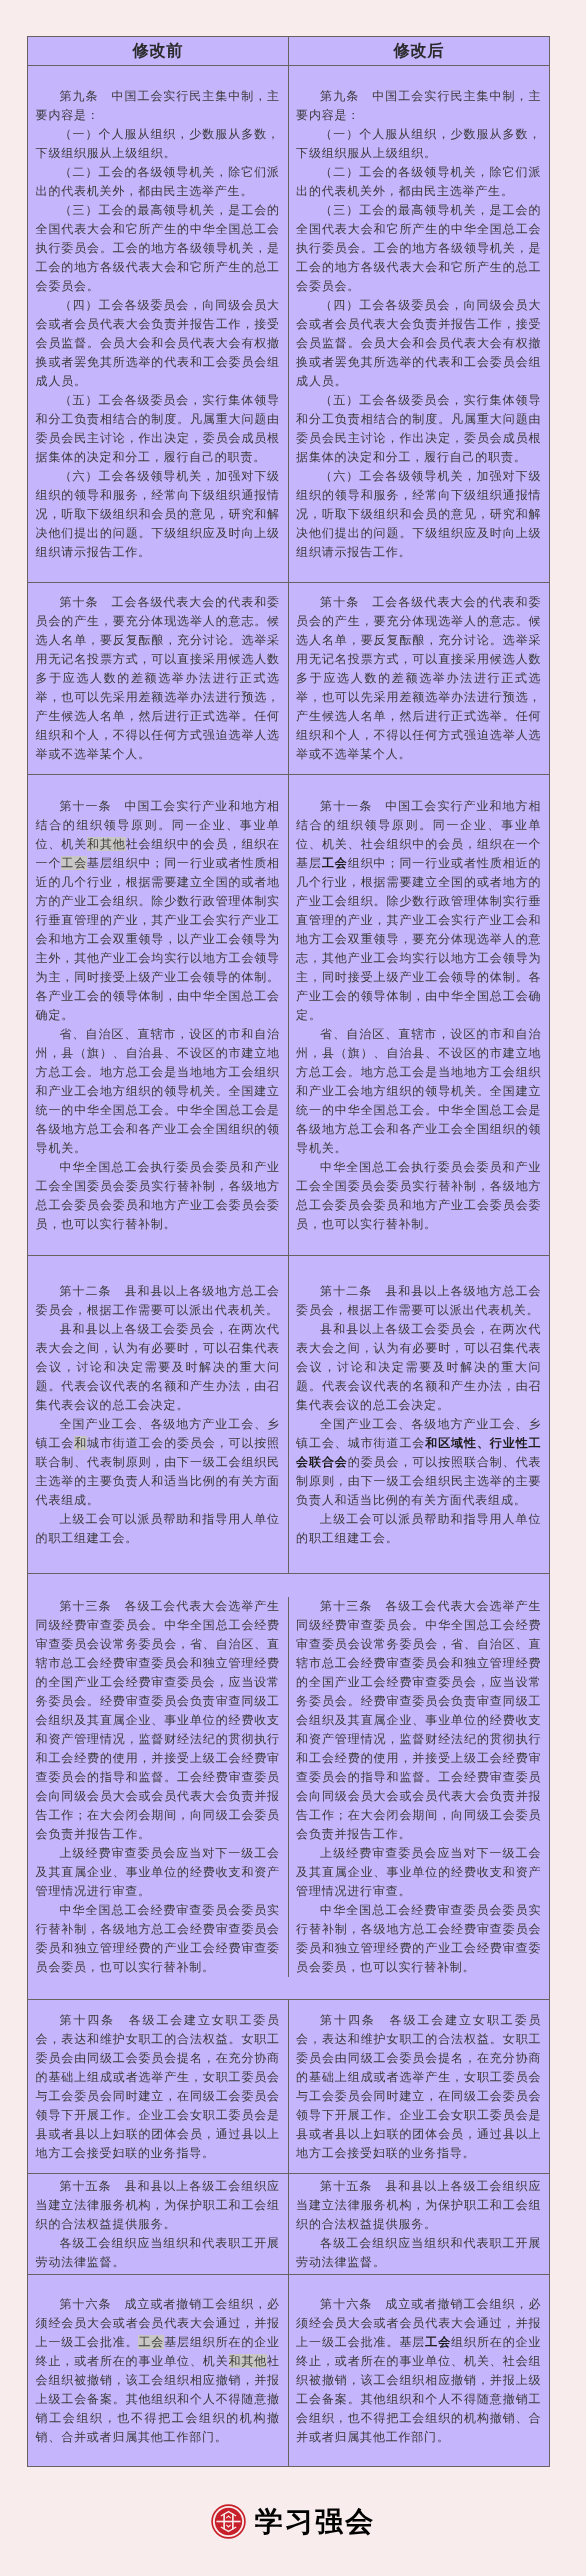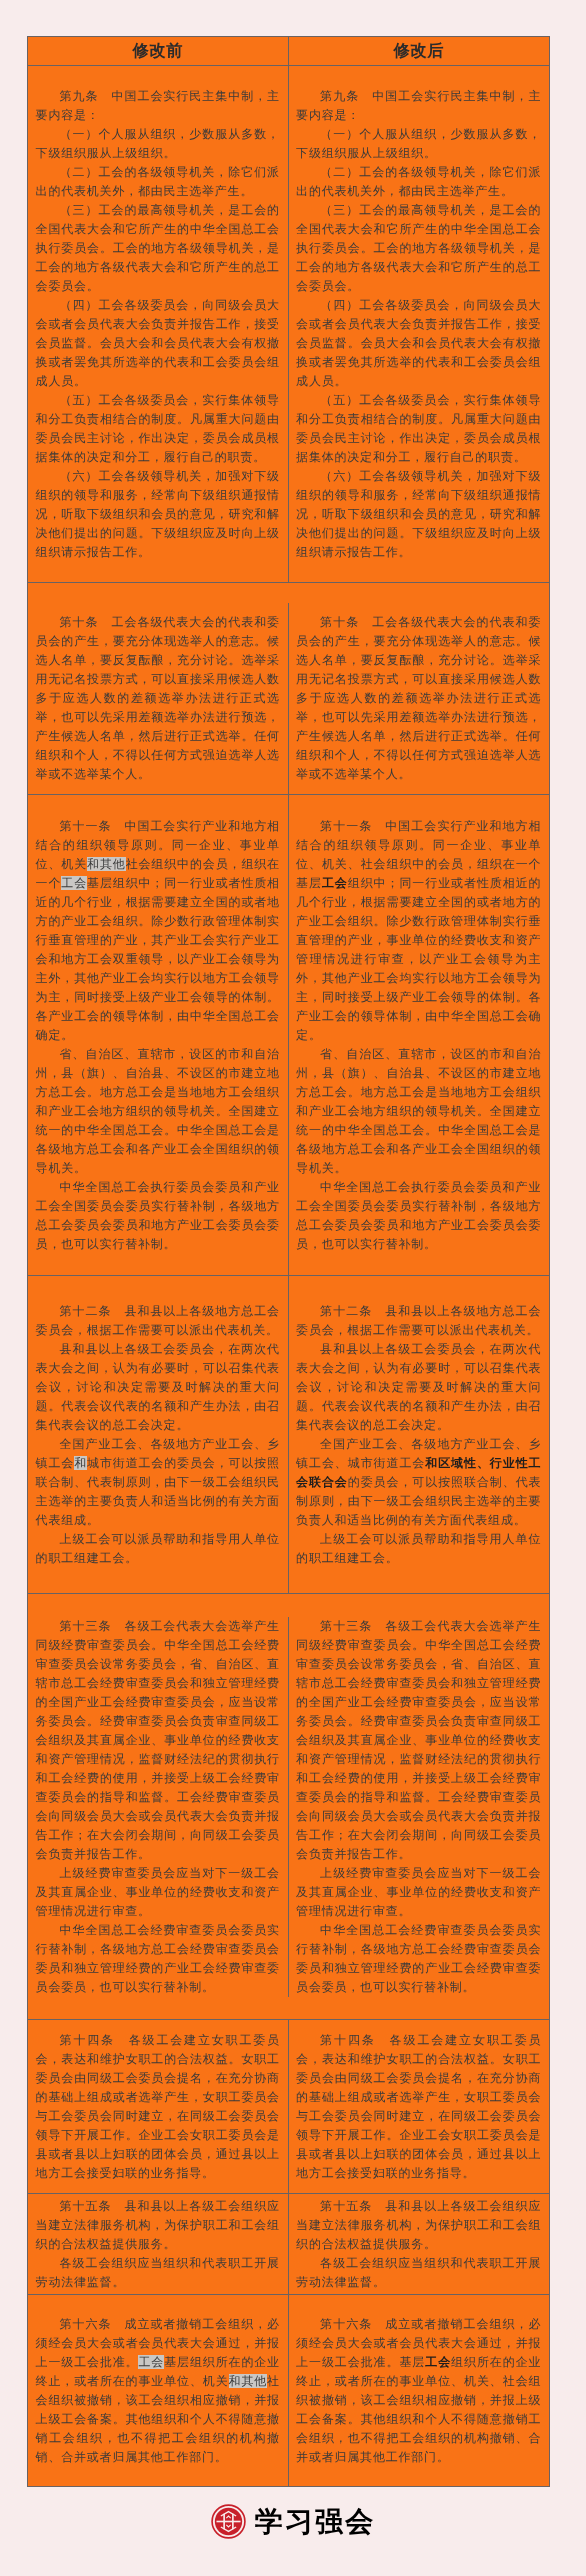--- a/index.html
+++ b/index.html
@@ -12,21 +12,21 @@
     position: relative;
     overflow: hidden;
   }
   .table {
     position: absolute;
     left: 27px;
     top: 36px;
     width: 523px;
     border: 1.1px solid #6a6262;
     box-sizing: border-box;
-    background: #f97316;
+    background: #c4b5fd;
   }
   .row {
     display: flex;
     border-bottom: 1.1px solid #6a6262;
     box-sizing: border-box;
   }
   .row:last-child { border-bottom: none; }
   .cell {
     width: 50%;
     box-sizing: border-box;
@@ -101,36 +101,36 @@
         <div class="cell body-cell right">
           <p class="para"><span>第九条　中国工会实行民主集中制，主要内容是：</span></p>
           <p class="para"><span>（一）个人服从组织，少数服从多数，下级组织服从上级组织。</span></p>
           <p class="para"><span>（二）工会的各级领导机关，除它们派出的代表机关外，都由民主选举产生。</span></p>
           <p class="para"><span>（三）工会的最高领导机关，是工会的全国代表大会和它所产生的中华全国总工会执行委员会。工会的地方各级领导机关，是工会的地方各级代表大会和它所产生的总工会委员会。</span></p>
           <p class="para"><span>（四）工会各级委员会，向同级会员大会或者会员代表大会负责并报告工作，接受会员监督。会员大会和会员代表大会有权撤换或者罢免其所选举的代表和工会委员会组成人员。</span></p>
           <p class="para"><span>（五）工会各级委员会，实行集体领导和分工负责相结合的制度。凡属重大问题由委员会民主讨论，作出决定，委员会成员根据集体的决定和分工，履行自己的职责。</span></p>
           <p class="para"><span>（六）工会各级领导机关，加强对下级组织的领导和服务，经常向下级组织通报情况，听取下级组织和会员的意见，研究和解决他们提出的问题。下级组织应及时向上级组织请示报告工作。</span></p>
         </div>
       </div>
-      <div class="row" style="height: 192px; margin-top: 20px;">
+      <div class="row" style="height: 192px;">
         <div class="cell body-cell left">
           <p class="para"><span>第十条　工会各级代表大会的代表和委员会的产生，要充分体现选举人的意志。候选人名单，要反复酝酿，充分讨论。选举采用无记名投票方式，可以直接采用候选人数多于应选人数的差额选举办法进行正式选举，也可以先采用差额选举办法进行预选，产生候选人名单，然后进行正式选举。任何组织和个人，不得以任何方式强迫选举人选举或不选举某个人。</span></p>
         </div>
         <div class="cell body-cell right">
           <p class="para"><span>第十条　工会各级代表大会的代表和委员会的产生，要充分体现选举人的意志。候选人名单，要反复酝酿，充分讨论。选举采用无记名投票方式，可以直接采用候选人数多于应选人数的差额选举办法进行正式选举，也可以先采用差额选举办法进行预选，产生候选人名单，然后进行正式选举。任何组织和个人，不得以任何方式强迫选举人选举或不选举某个人。</span></p>
         </div>
       </div>
       <div class="row" style="height: 481px;">
         <div class="cell body-cell left">
           <p class="para"><span>第十一条　中国工会实行产业和地方相结合的组织领导原则。同一企业、事业单位、机关</span><span class="del">和其他</span><span>社会组织中的会员，组织在一个</span><span class="del">工会</span><span>基层组织中；同一行业或者性质相近的几个行业，根据需要建立全国的或者地方的产业工会组织。除少数行政管理体制实行垂直管理的产业，其产业工会实行产业工会和地方工会双重领导，以产业工会领导为主外，其他产业工会均实行以地方工会领导为主，同时接受上级产业工会领导的体制。各产业工会的领导体制，由中华全国总工会确定。</span></p>
           <p class="para"><span>省、自治区、直辖市，设区的市和自治州，县（旗）、自治县、不设区的市建立地方总工会。地方总工会是当地地方工会组织和产业工会地方组织的领导机关。全国建立统一的中华全国总工会。中华全国总工会是各级地方总工会和各产业工会全国组织的领导机关。</span></p>
           <p class="para"><span>中华全国总工会执行委员会委员和产业工会全国委员会委员实行替补制，各级地方总工会委员会委员和地方产业工会委员会委员，也可以实行替补制。</span></p>
         </div>
         <div class="cell body-cell right">
-          <p class="para"><span>第十一条　中国工会实行产业和地方相结合的组织领导原则。同一企业、事业单位、机关、社会组织中的会员，组织在一个基层</span><span class="ins">工会</span><span>组织中；同一行业或者性质相近的几个行业，根据需要建立全国的或者地方的产业工会组织。除少数行政管理体制实行垂直管理的产业，事业单位的经费收支和资产管理情况进行审查，以产业工会领导为主外，其他产业工会均实行以地方工会领导为主，同时接受上级产业工会领导的体制。各产业工会的领导体制，由中华全国总工会确定。</span></p>
+          <p class="para"><span>第十一条　中国工会实行产业和地方相结合的组织领导原则。同一企业、事业单位、机关、社会组织中的会员，组织在一个基层</span><span class="ins">工会</span><span>组织中；同一行业或者性质相近的几个行业，根据需要建立全国的或者地方的产业工会组织。除少数行政管理体制实行垂直管理的产业，其产业工会实行产业工会和地方工会双重领导，要充分体现选举人的意志，其他产业工会均实行以地方工会领导为主，同时接受上级产业工会领导的体制。各产业工会的领导体制，由中华全国总工会确定。</span></p>
           <p class="para"><span>省、自治区、直辖市，设区的市和自治州，县（旗）、自治县、不设区的市建立地方总工会。地方总工会是当地地方工会组织和产业工会地方组织的领导机关。全国建立统一的中华全国总工会。中华全国总工会是各级地方总工会和各产业工会全国组织的领导机关。</span></p>
           <p class="para"><span>中华全国总工会执行委员会委员和产业工会全国委员会委员实行替补制，各级地方总工会委员会委员和地方产业工会委员会委员，也可以实行替补制。</span></p>
         </div>
       </div>
       <div class="row" style="height: 318px;">
         <div class="cell body-cell left">
           <p class="para"><span>第十二条　县和县以上各级地方总工会委员会，根据工作需要可以派出代表机关。</span></p>
           <p class="para"><span>县和县以上各级工会委员会，在两次代表大会之间，认为有必要时，可以召集代表会议，讨论和决定需要及时解决的重大问题。代表会议代表的名额和产生办法，由召集代表会议的总工会决定。</span></p>
           <p class="para"><span>全国产业工会、各级地方产业工会、乡镇工会</span><span class="del">和</span><span>城市街道工会的委员会，可以按照联合制、代表制原则，由下一级工会组织民主选举的主要负责人和适当比例的有关方面代表组成。</span></p>
           <p class="para"><span>上级工会可以派员帮助和指导用人单位的职工组建工会。</span></p>

